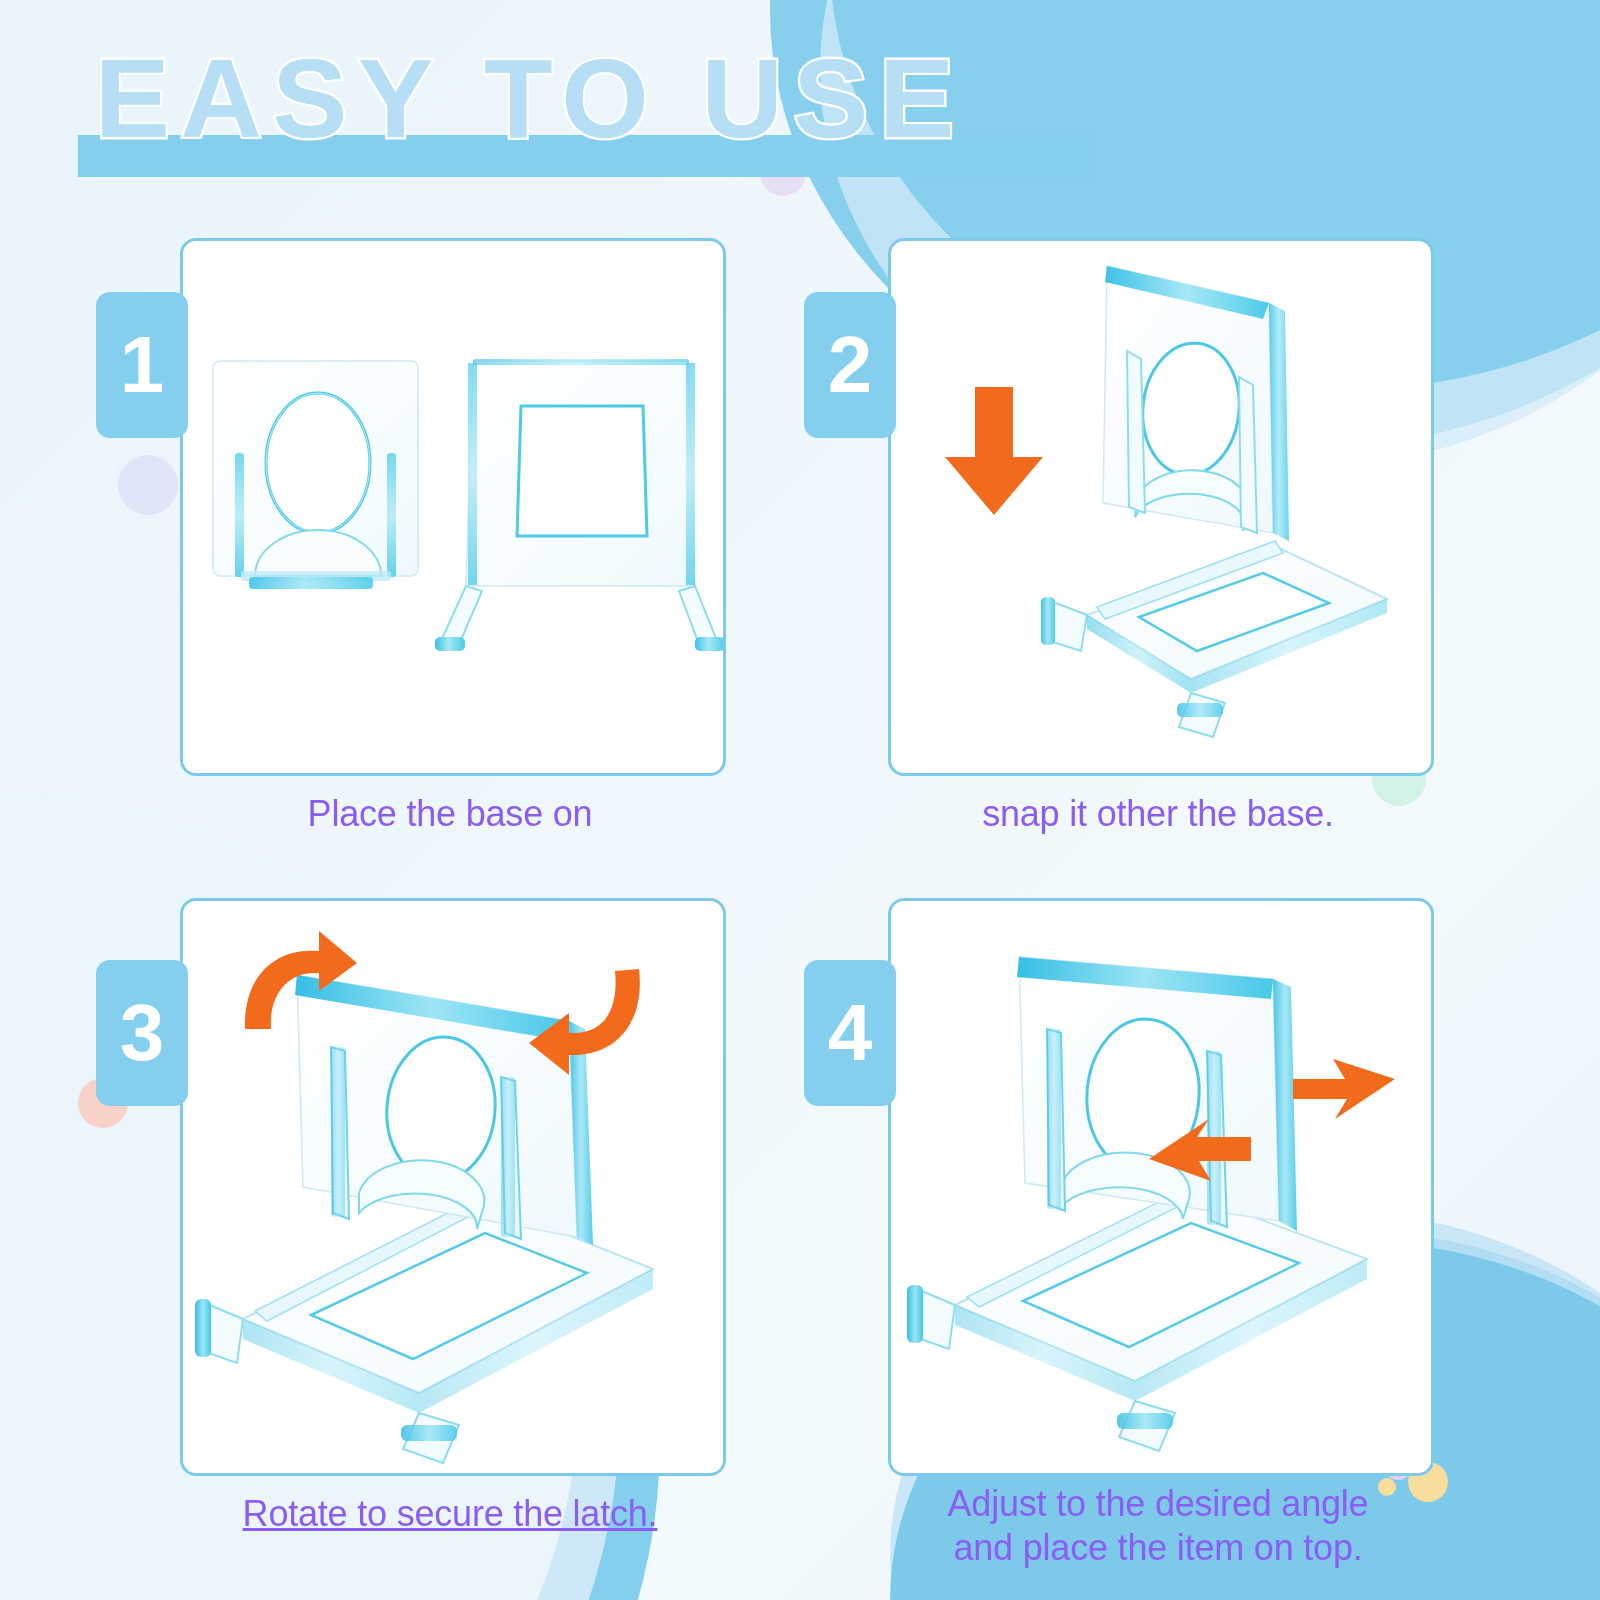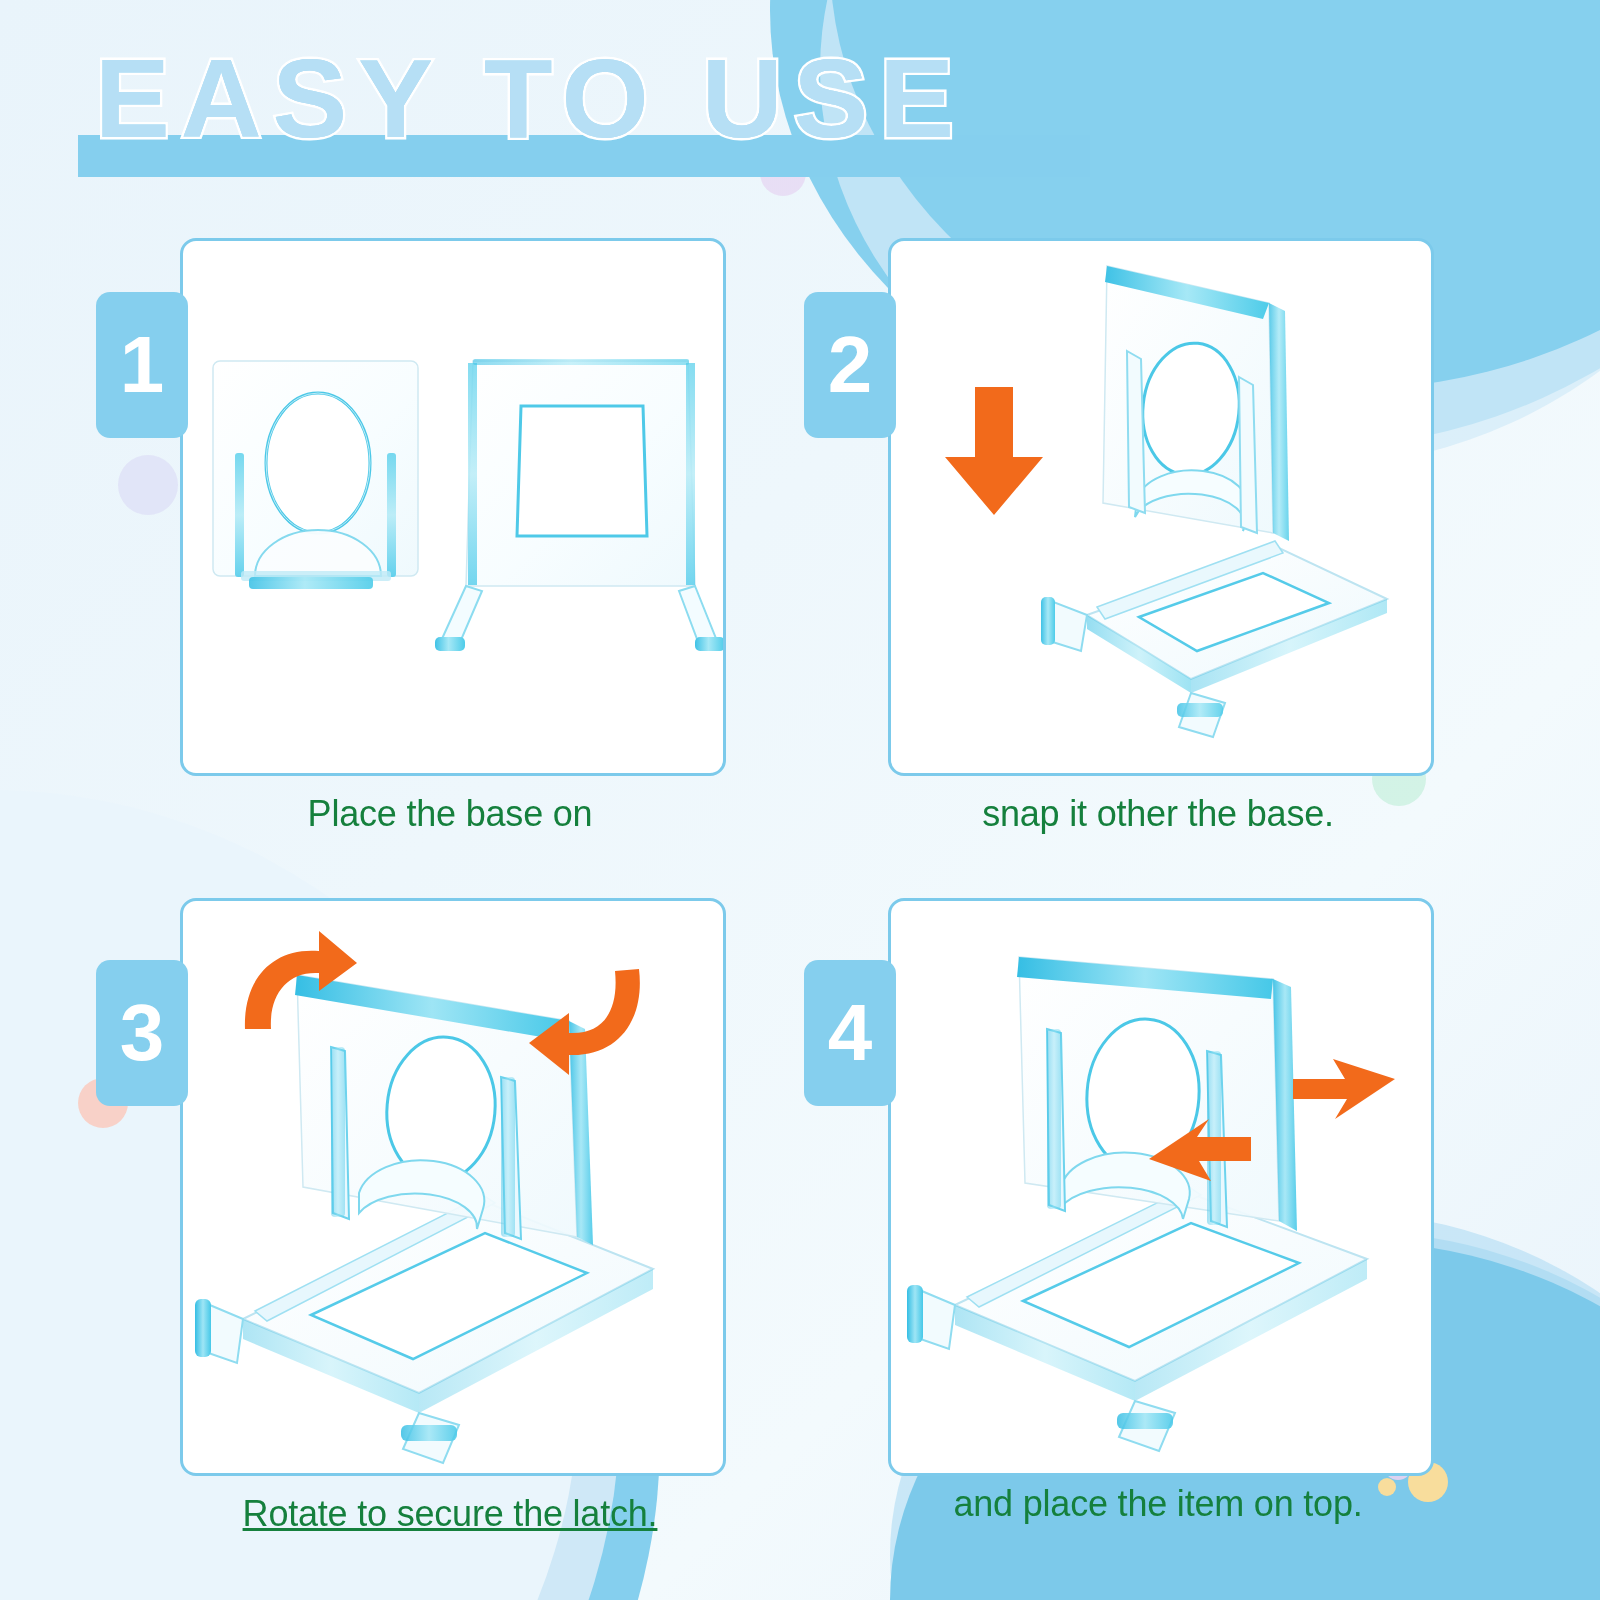--- a/index.html
+++ b/index.html
@@ -58,21 +58,21 @@
     position:absolute;background:#ffffff;border:3px solid #7ccaeb;border-radius:16px;
     overflow:hidden;
   }
   .badge{
     position:absolute;background:#85cfee;border-radius:14px;
     color:#ffffff;font-size:80px;font-weight:bold;
     display:flex;align-items:center;justify-content:center;
     z-index:6;
   }
   .caption{
-    position:absolute;text-align:center;color:#15803d;
+    position:absolute;text-align:center;color:#8b5cf6;
     font-size:36px;line-height:1.22;font-weight:normal;letter-spacing:-0.2px;
   }
 
   
   .stage{position:absolute;inset:0;}
 
   
   .arrow-down{position:absolute;}
   .arrow-cw{position:absolute;}
 
@@ -357,17 +357,18 @@
       <div class="arrow-cw" style="left:252px;top:218px;width:112px;height:80px;">
         <svg width="112" height="80" viewBox="0 0 112 80">
           <path d="M108 18 L54 18 L66 0 L6 40 L68 62 L56 42 L108 42 Z" fill="#f26a1b"></path>
         </svg>
       </div>
     </div>
     <div class="badge" style="left:804px;top:960px;width:92px;height:146px;">
       <span>4</span>
     </div>
     <div class="caption" style="left:868px;top:1482px;width:580px;">
+      <div>Adjust to the desired angle</div>
       <div>and place the item on top.</div>
     </div>
   </div>
 
 </div>
 
 </body></html>

